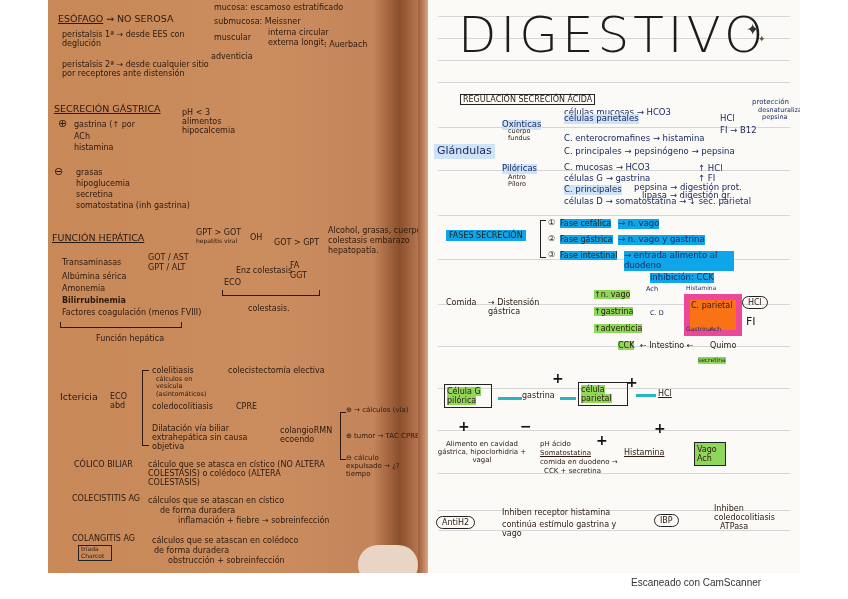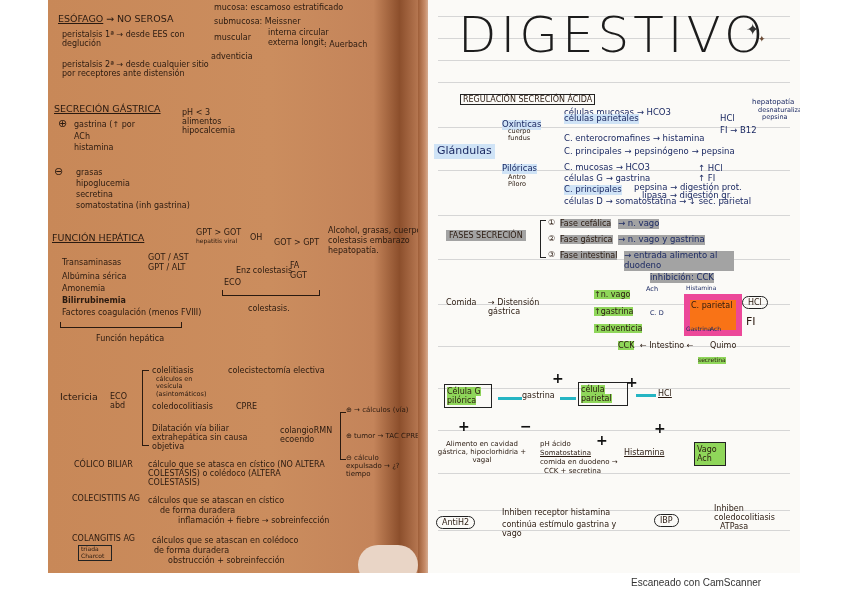--- a/index.html
+++ b/index.html
@@ -10,21 +10,21 @@
   .spine{position:absolute;left:370px;top:0;width:14px;height:573px;background:linear-gradient(90deg,#9e5e38,#c78c69,#e9d6c6);}
   .right{position:absolute;left:380px;top:0;width:372px;height:573px;background:#fbfaf7;}
   .rule{position:absolute;left:10px;right:10px;height:1px;background:#d6d6d6;}
   .hw{position:absolute;font-family:"DejaVu Sans",sans-serif;color:#2a1a10;white-space:nowrap;line-height:1.15;}
   .hw.sm{font-size:8px;}
   .hw.md{font-size:9.5px;}
   .hw.lg{font-size:11px;}
   .hwb{position:absolute;font-family:"DejaVu Sans",sans-serif;color:#1c2a63;white-space:nowrap;line-height:1.15;font-size:8.5px;}
   .ul{text-decoration:underline;}
   .blue-hl{background:#cfe3f6;}
-  .yellow-hl{background:#a3a3a3;}
+  .yellow-hl{background:#0ea5e9;}
   .green-hl{background:#8fd65a;}
   .cyan-box{background:#f97316;border:6px solid #ec4899;}
   .title{position:absolute;left:30px;top:6px;font-family:"DejaVu Sans",sans-serif;font-weight:300;font-size:50px;letter-spacing:4px;color:#1c1c1c;}
   .sparkle{position:absolute;color:#333;}
   .boxed{border:1px solid #222;padding:0 2px;}
   .watermark{position:absolute;left:631px;top:577px;font-size:10px;color:#333;font-family:"Liberation Sans",sans-serif;}
   .arrow{position:absolute;height:3px;background:#25b5c3;}
   .sym{position:absolute;font-family:"DejaVu Sans",sans-serif;color:#111;font-size:14px;font-weight:bold;}
   .cloud{border:1px solid #222;border-radius:14px;padding:1px 5px;}
   .thumb{position:absolute;left:310px;top:545px;width:60px;height:40px;border-radius:30px;background:#e9d5c6;}
@@ -144,21 +144,21 @@
     <div class="hw sm boxed" style="left:32px;top:94px;">REGULACIÓN SECRECIÓN ÁCIDA</div>
     <div class="hwb blue-hl" style="left:6px;top:144px;font-size:11px;padding:1px 3px;">Glándulas</div>
     <div class="hwb blue-hl" style="left:74px;top:120px;">Oxínticas</div>
     <div class="hw sm" style="left:80px;top:128px;width:28px;white-space:normal;font-size:6.5px;">cuerpo fundus</div>
     <div class="hwb" style="left:136px;top:108px;">células mucosas → HCO3</div>
     <div class="hwb blue-hl" style="left:136px;top:114px;">células parietales</div>
     <div class="hwb" style="left:136px;top:134px;">C. enterocromafines → histamina</div>
     <div class="hwb" style="left:136px;top:147px;">C. principales → pepsinógeno → pepsina</div>
     <div class="hwb" style="left:292px;top:114px;">HCl</div>
     <div class="hwb" style="left:292px;top:126px;">FI → B12</div>
-    <div class="hwb" style="left:324px;top:98px;font-size:7px;">hepatopatía</div>
+    <div class="hwb" style="left:324px;top:98px;font-size:7px;">protección</div>
     <div class="hwb" style="left:330px;top:107px;font-size:6.5px;">desnaturalización</div>
     <div class="hwb" style="left:334px;top:114px;font-size:6.5px;">pepsina</div>
 
     <div class="hwb blue-hl" style="left:74px;top:164px;">Pilóricas</div>
     <div class="hw sm" style="left:80px;top:174px;width:28px;white-space:normal;font-size:6.5px;">Antro Píloro</div>
     <div class="hwb" style="left:136px;top:163px;">C. mucosas → HCO3</div>
     <div class="hwb" style="left:136px;top:174px;">células G → gastrina</div>
     <div class="hwb blue-hl" style="left:136px;top:185px;">C. principales</div>
     <div class="hwb" style="left:136px;top:197px;">células D → somatostatina → ↓ sec. parietal</div>
     <div class="hwb" style="left:270px;top:164px;">↑ HCl</div>

